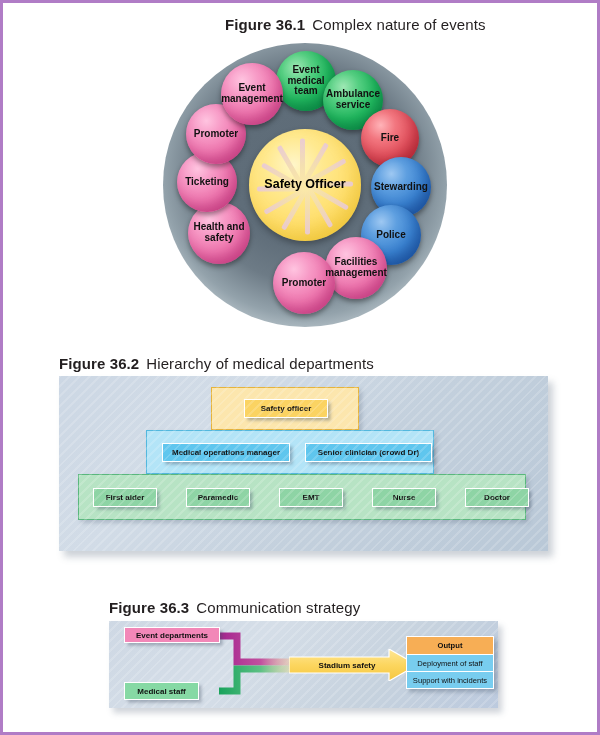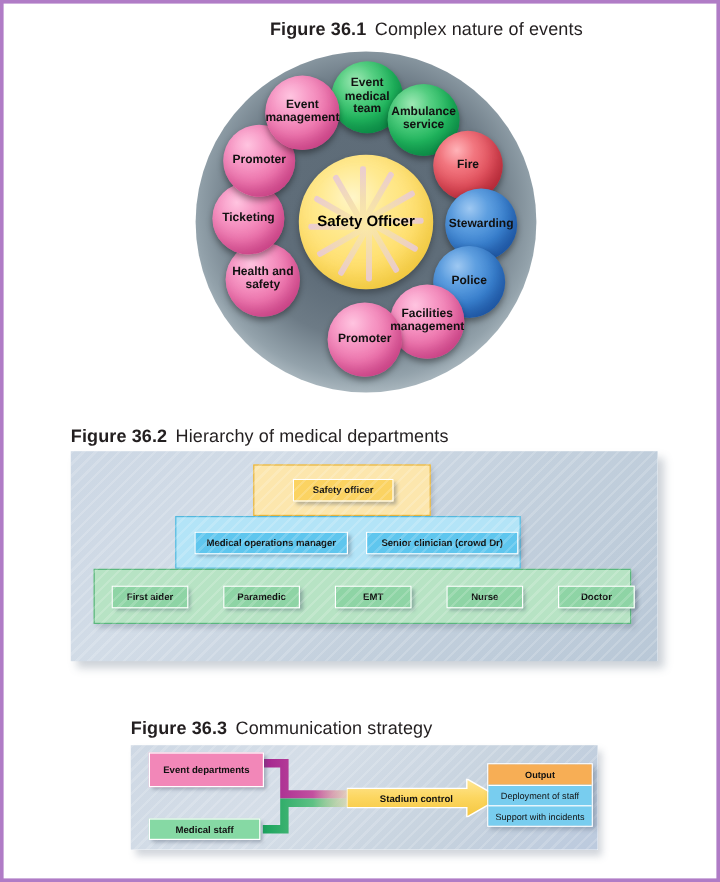--- a/index.html
+++ b/index.html
@@ -258,39 +258,39 @@
         <linearGradient id="gGreen" x1="0" y1="0" x2="1" y2="0">
           <stop offset="0%" stop-color="#19a35c"></stop>
           <stop offset="55%" stop-color="#5ec185"></stop>
           <stop offset="100%" stop-color="#f0d9a8" stop-opacity="0.55"></stop>
         </linearGradient>
       </defs>
       <path d="M110 15 L128 15 L128 41 L186 41" stroke="url(#gPink)" stroke-width="7" fill="none"></path>
       <path d="M110 70 L128 70 L128 48 L186 48" stroke="url(#gGreen)" stroke-width="7" fill="none"></path>
     </svg>
 
-    <div class="src-box src-pink" style="left:15px;top:6px;width:96px;height:29px;">
+    <div class="src-box src-pink" style="left:15px;top:6px;width:96px;height:16px;">
       <span>Event departments</span>
     </div>
-    <div class="src-box src-green" style="left:15px;top:61px;width:93px;height:18px;">
+    <div class="src-box src-green" style="left:15px;top:61px;width:75px;height:18px;">
       <span>Medical staff</span>
     </div>
 
     <div class="arrow-wrap">
       <svg width="128" height="32" viewBox="0 0 128 32">
         <defs>
           <linearGradient id="gArrow" x1="0" y1="0" x2="0" y2="1">
             <stop offset="0%" stop-color="#ffe796"></stop>
             <stop offset="50%" stop-color="#fcd65f"></stop>
             <stop offset="100%" stop-color="#f4c63f"></stop>
           </linearGradient>
         </defs>
         <path d="M0 8 L100 8 L100 0 L128 16 L100 32 L100 24 L0 24 Z" fill="url(#gArrow)" stroke="#ffffff" stroke-width="1.2"></path>
       </svg>
-      <div class="arrow-label">Stadium control</div>
+      <div class="arrow-label">Stadium safety</div>
     </div>
 
     <div class="out-stack">
       <div class="out-row out-head">Output</div>
       <div class="out-row out-item">Deployment of staff</div>
       <div class="out-row out-item">Support with incidents</div>
     </div>
   </div>
 
 </div>

